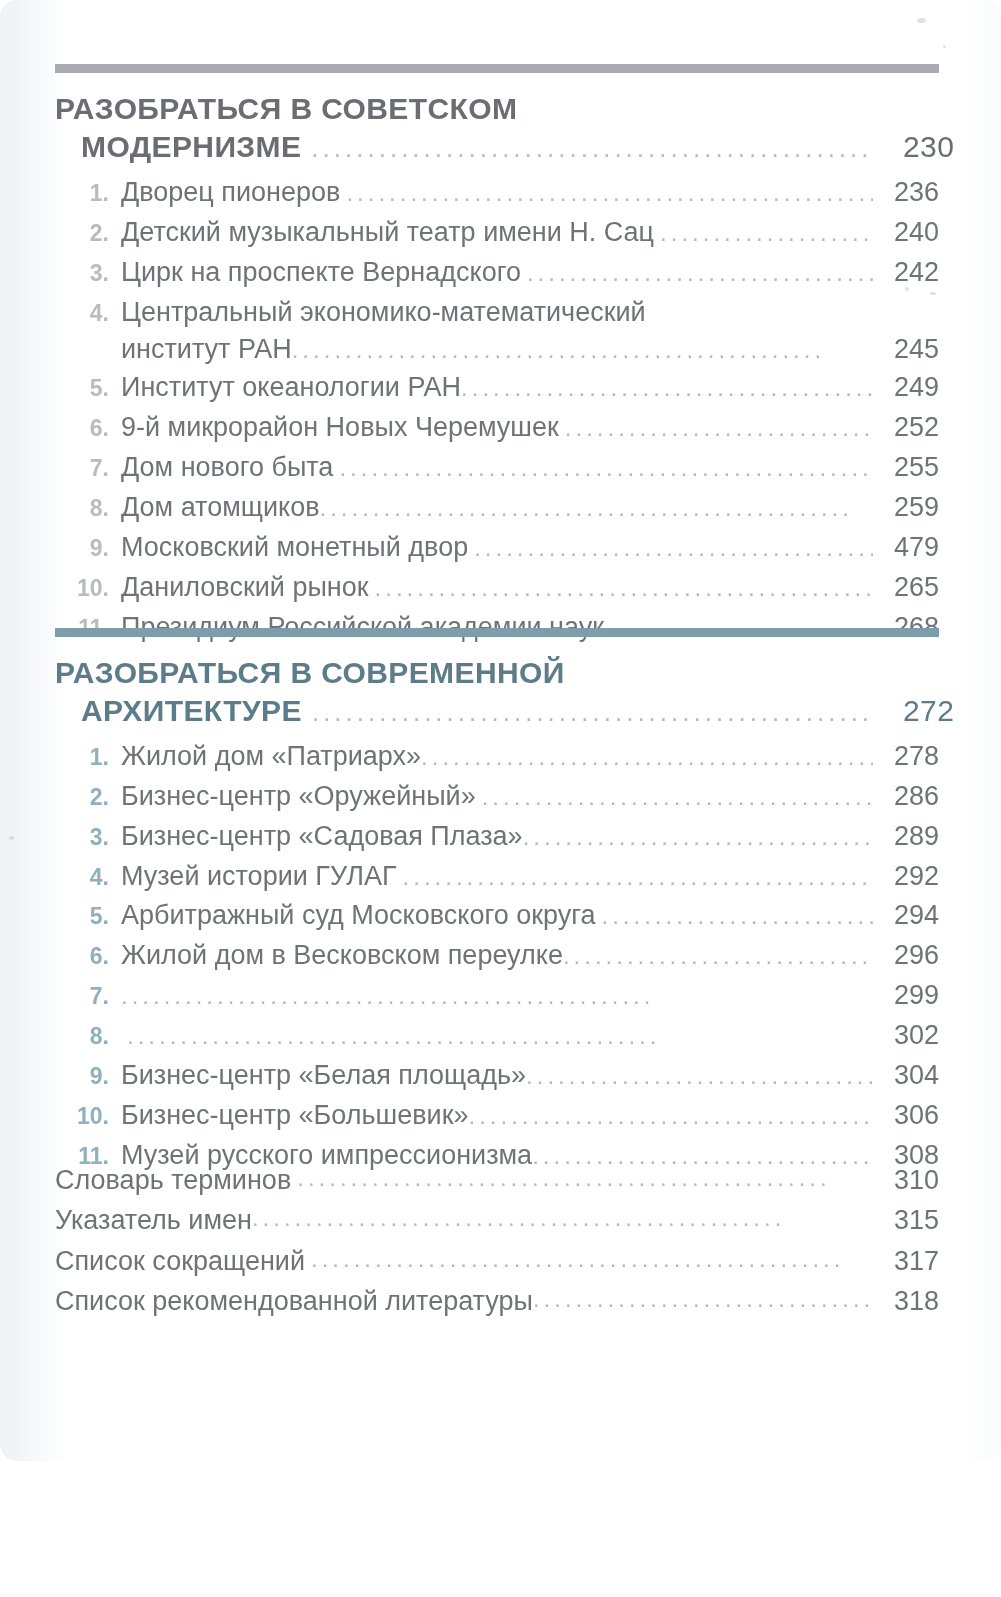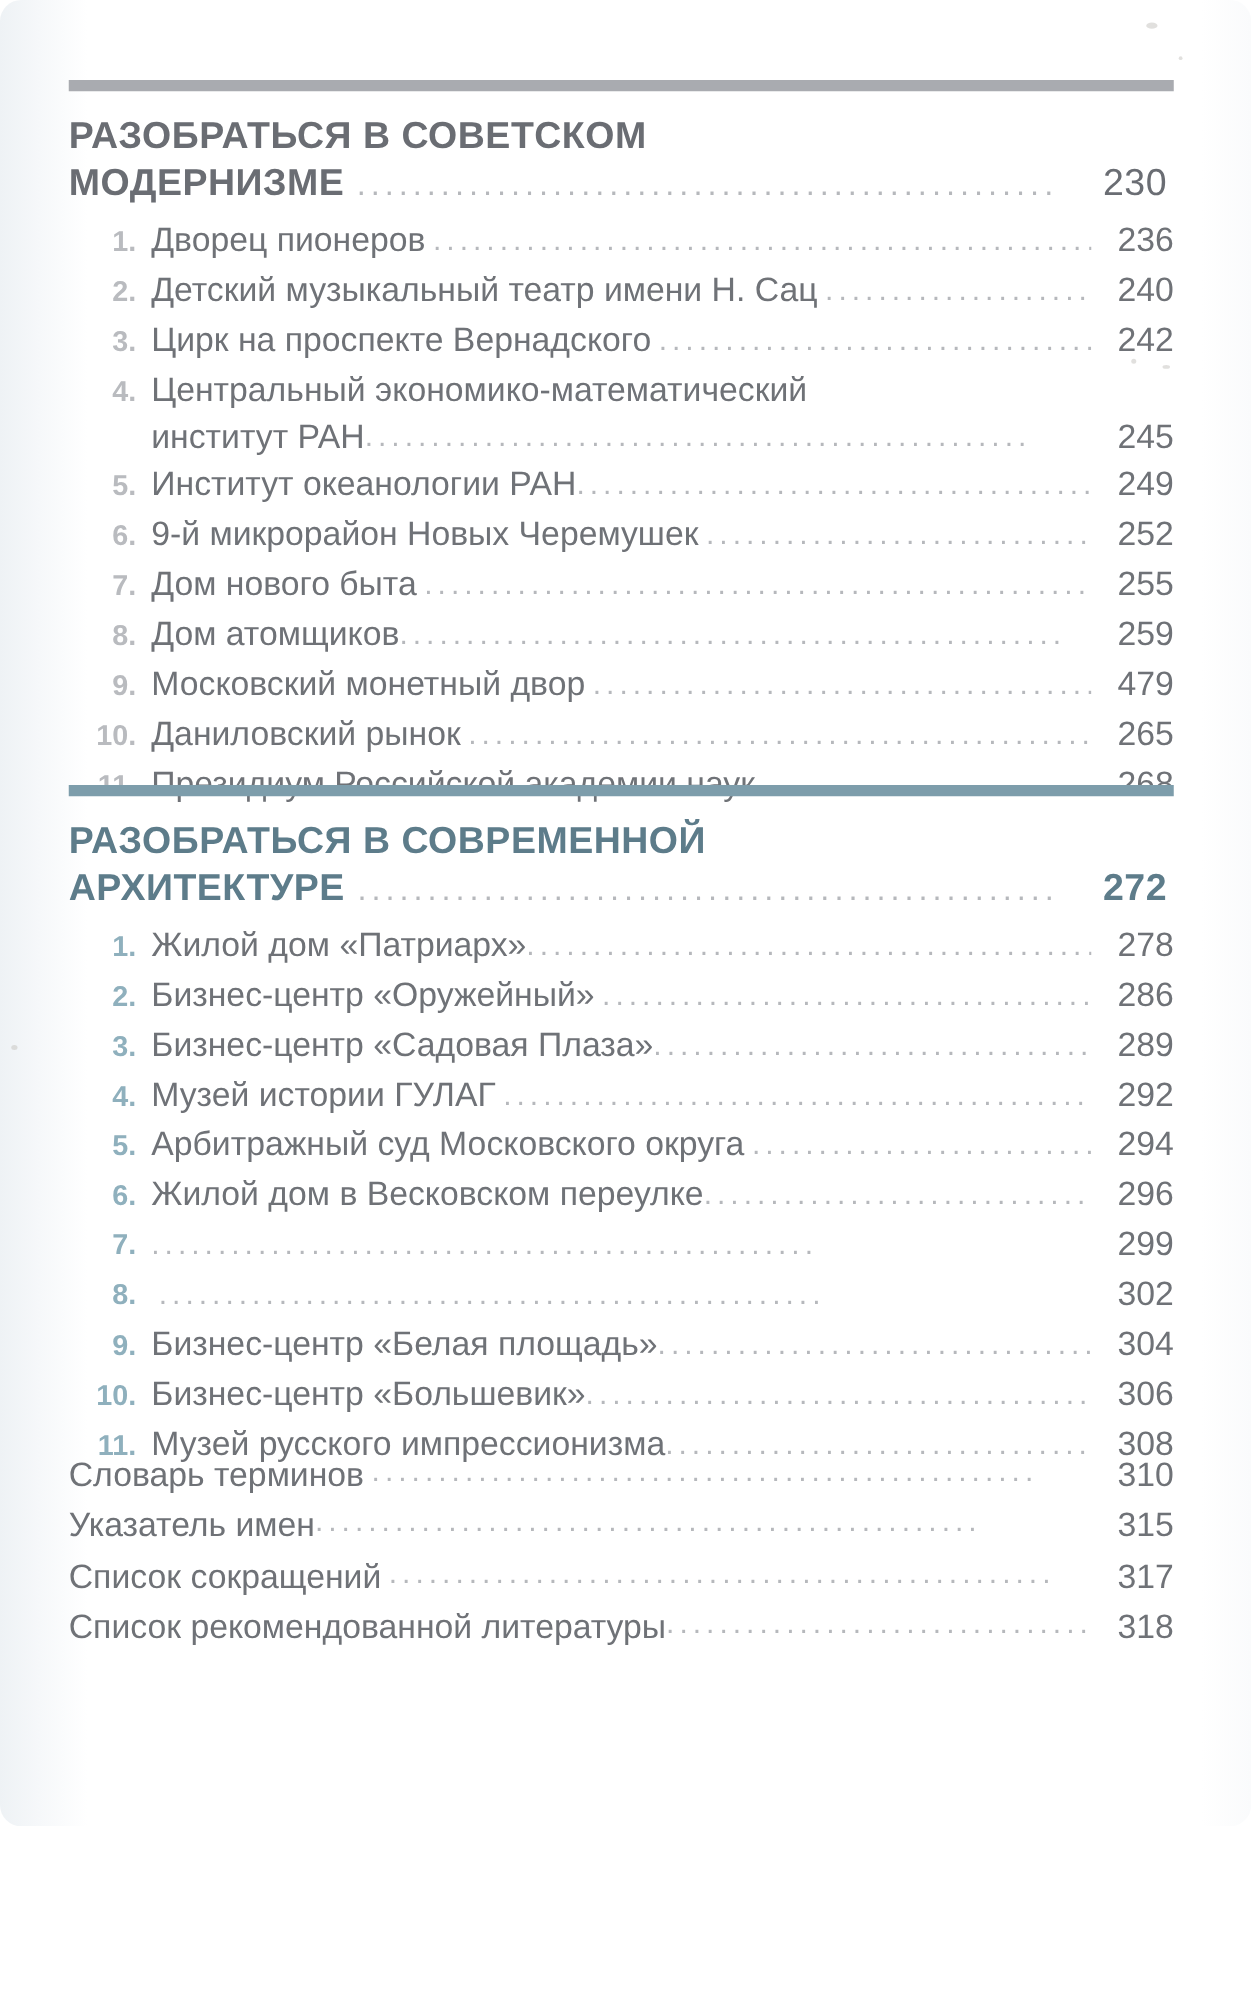--- a/index.html
+++ b/index.html
@@ -59,41 +59,42 @@
     color: #6a6d73;
     margin-top: 17px;
   }
   .section-head.teal { color: #5d7c8a; }
 
   .head-line-1 { display: block; }
   .head-line-2 {
     display: flex;
     align-items: baseline;
     width: 100%;
+    margin-left: 26px;
   }
   .head-label { white-space: nowrap; }
   .head-leader {
     flex: 1 1 auto;
     overflow: hidden;
     white-space: nowrap;
     margin: 0 6px 0 10px;
     color: #b6b8bc;
     font-weight: 400;
     font-size: 26px;
     letter-spacing: 4px;
   }
   .head-page {
     white-space: nowrap;
     font-weight: 400;
     color: #6a6d73;
     font-size: 30px;
     min-width: 62px;
-    text-align: center;
-  }
-  .section-head.teal .head-page { color: #5d7c8a; font-weight: bold; }
+    text-align: left;
+  }
+  .section-head.teal .head-page { color: #5d7c8a; }
 
   
   .entries { margin-top: 6px; }
 
   .entry {
     display: flex;
     align-items: baseline;
     font-size: 27px;
     line-height: 1.33;
     color: #6f7277;

